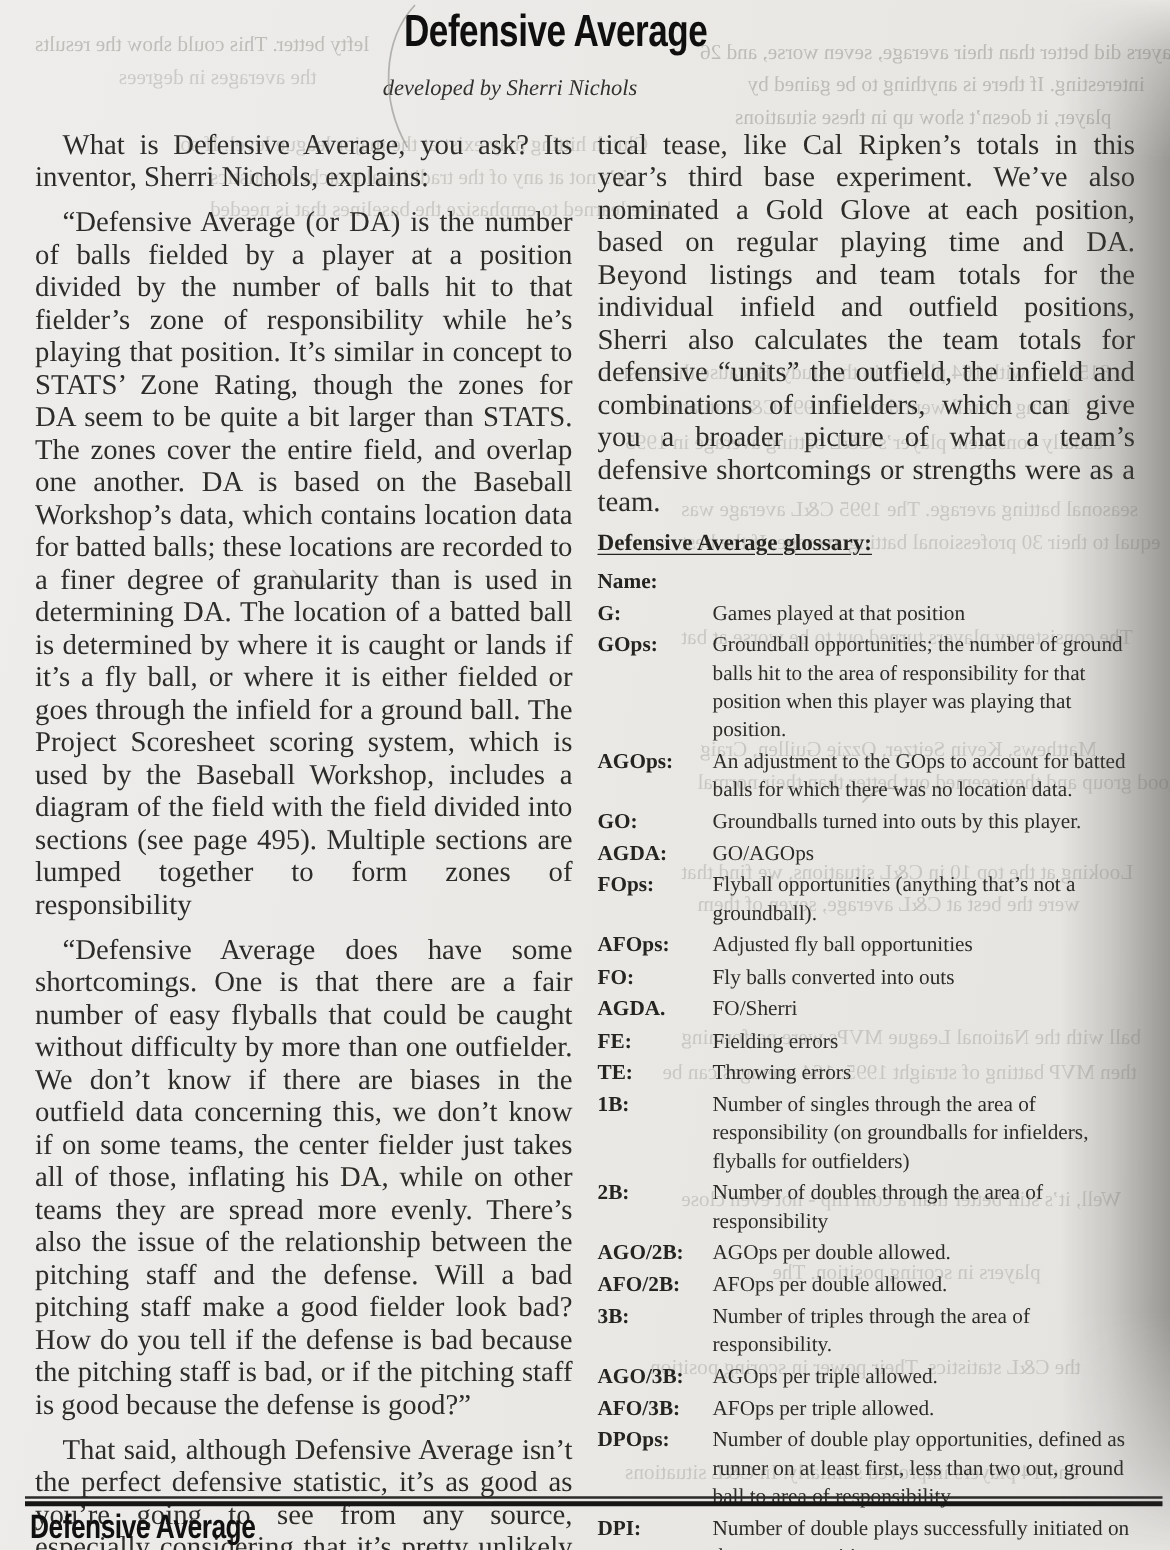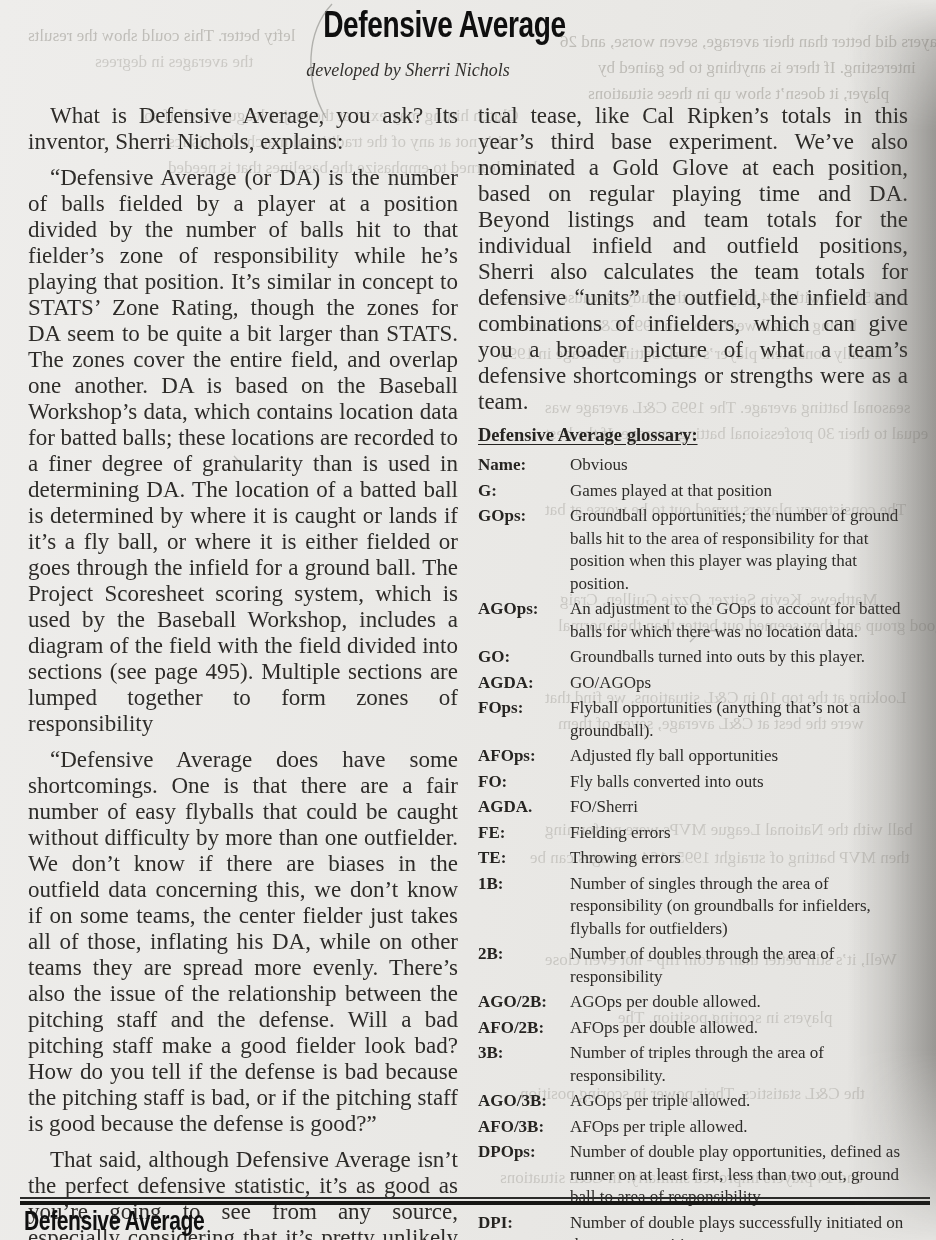--- a/index.html
+++ b/index.html
@@ -154,21 +154,20 @@
     </div>
 
     <div class="col">
       <p class="no-indent">tical tease, like Cal Ripken’s totals in this year’s third base experiment. We’ve also nominated a Gold Glove at each position, based on regular playing time and DA. Beyond listings and team totals for the individual infield and outfield positions, Sherri also calculates the team totals for defensive “units” the outfield, the infield and combinations of infielders, which can give you a broader picture of what a team’s defensive shortcomings or strengths were as a team.</p>
 
       <div class="glossary-heading">Defensive Average glossary:</div>
 
       <div class="glossary">
         <div class="g-row">
           <span class="g-term">Name:</span>
-          <span class="g-def">Obvious</span>
         </div>
         <div class="g-row">
           <span class="g-term">G:</span>
           <span class="g-def">Games played at that position</span>
         </div>
         <div class="g-row">
           <span class="g-term">GOps:</span>
           <span class="g-def">Groundball opportunities; the number of ground balls hit to the area of responsibility for that position when this player was playing that position.</span>
         </div>
         <div class="g-row">

